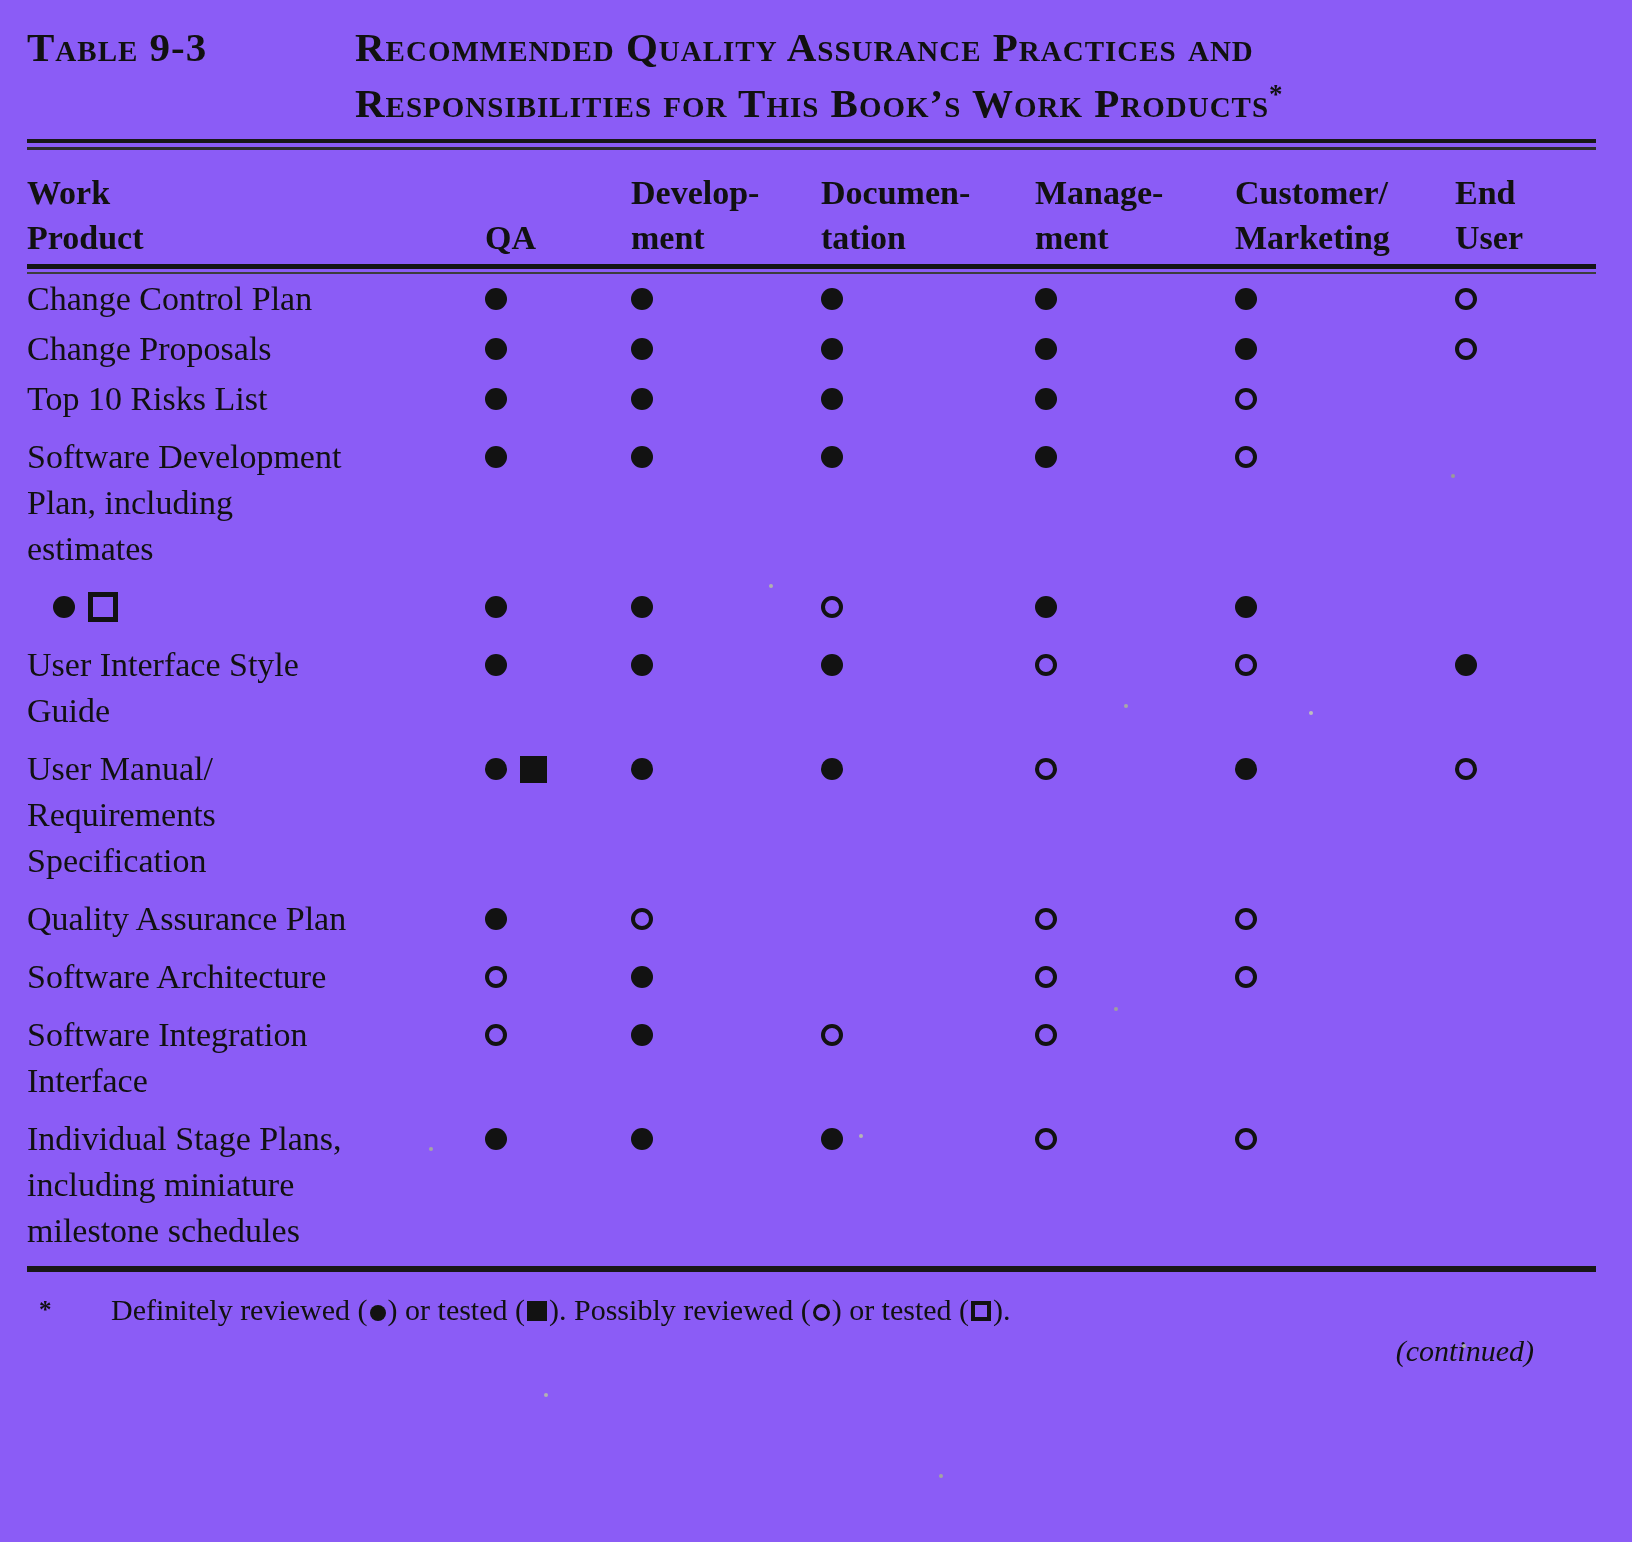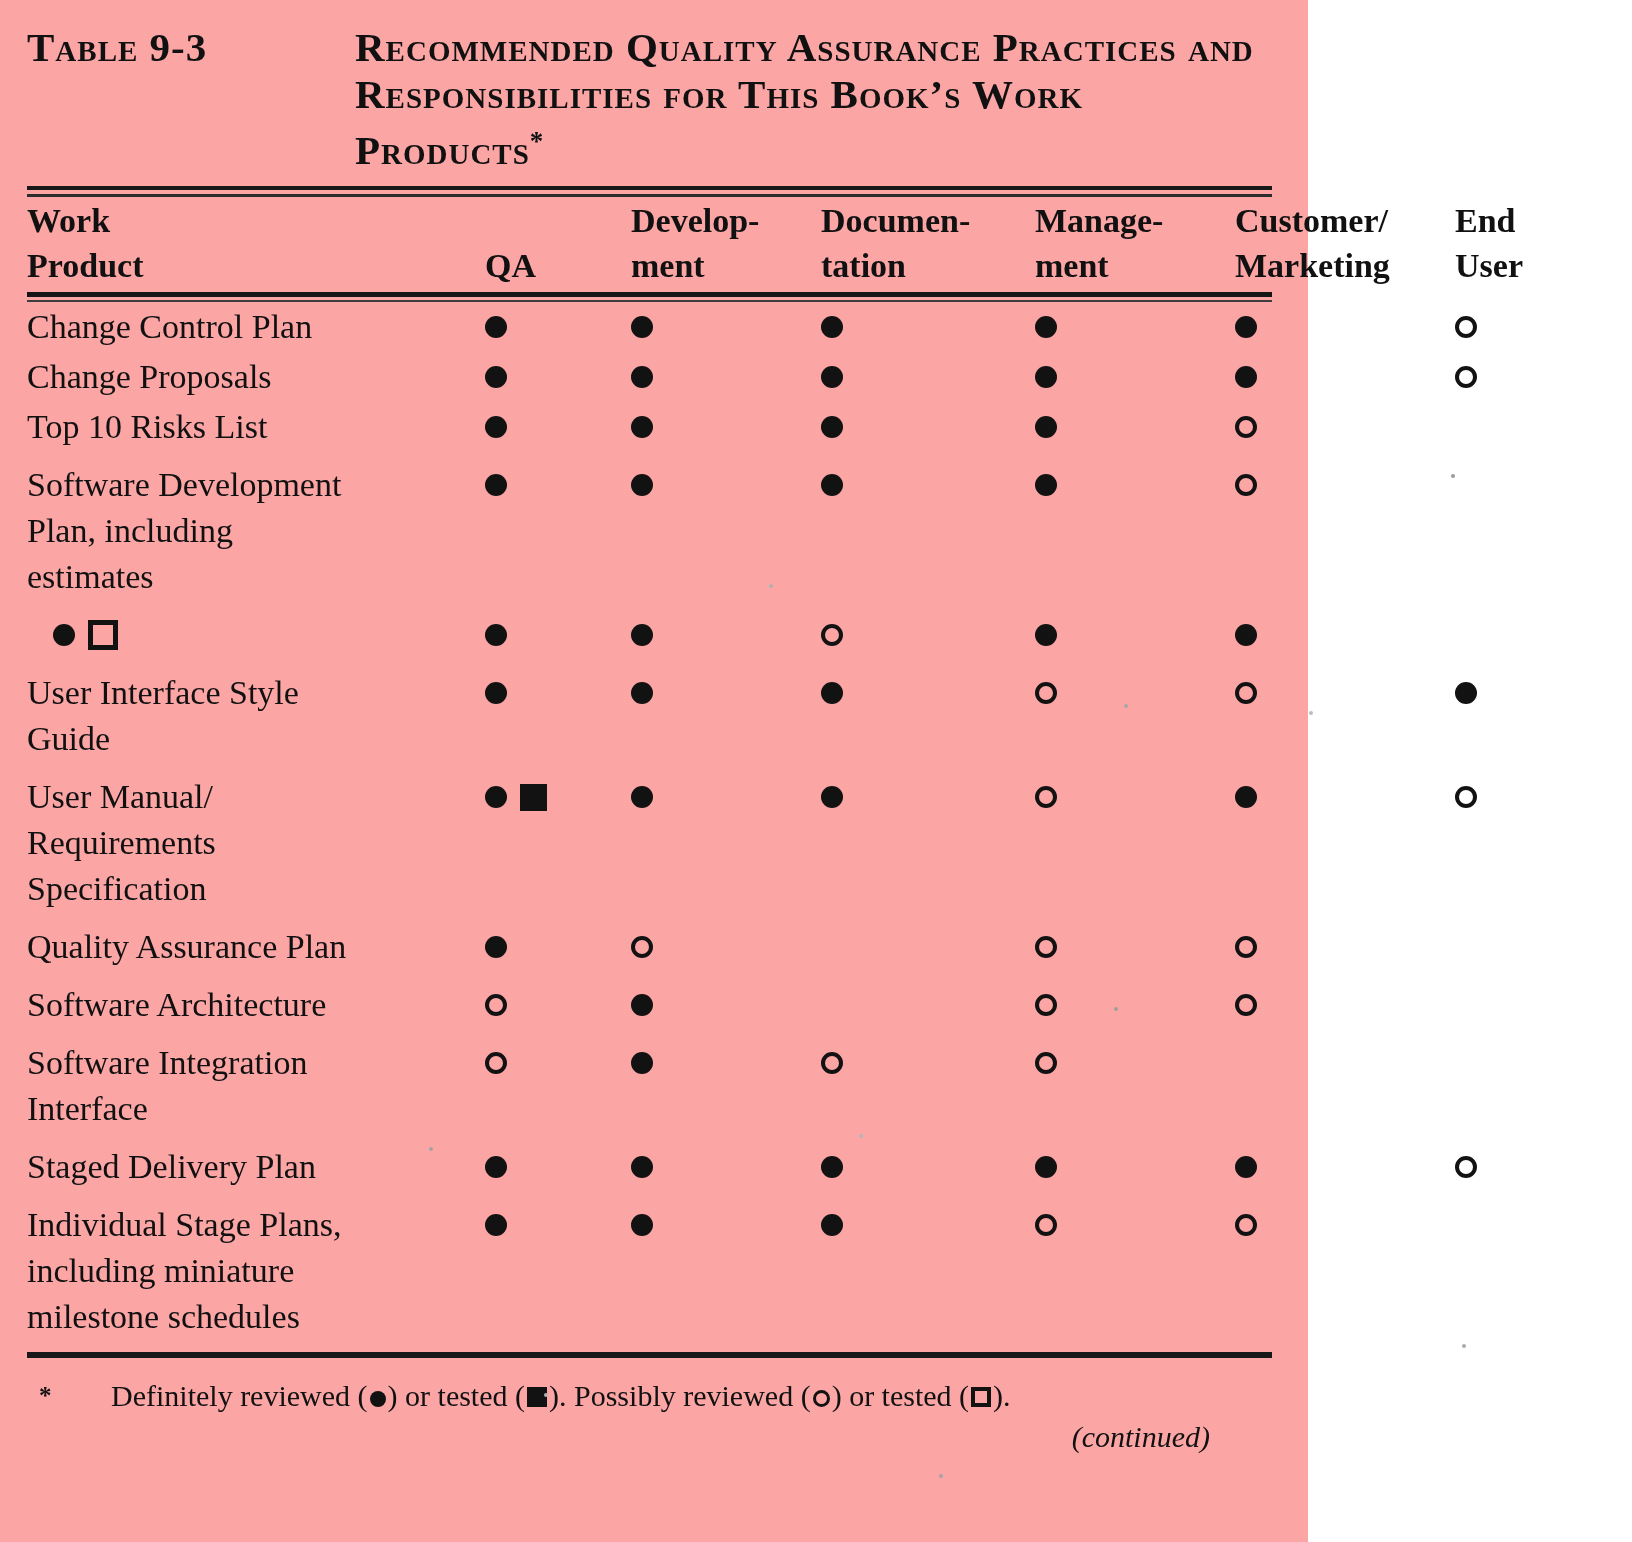--- a/index.html
+++ b/index.html
@@ -5,24 +5,24 @@
   html, body { margin:0; padding:0; background:#ffffff; }
   body {
     width:1632px; height:1542px;
     font-family:"Liberation Serif", serif;
     color:#111111;
     position:relative;
     overflow:hidden;
   }
   .page {
     box-sizing:border-box;
-    width:1308px; height:1542px;
+    width:1632px; height:1542px;
     padding:24px 36px 0 27px;
     position:relative;
-    background:#fca5a5;
+    background:#8b5cf6;
   }
   :root { --cols: 432px 146px 190px 214px 200px 220px 167px; --ink:#121212; }
 
   
   .title-row { display:flex; align-items:flex-start; }
   .table-label {
     width:328px; flex:0 0 328px;
     font-weight:bold; font-variant:small-caps;
     font-size:41px; line-height:47px; letter-spacing:1px;
   }
@@ -47,21 +47,21 @@
   }
   .rule-bottom {
     border-top:6px solid #181818;
     height:0;
   }
 
   
   .thead {
     display:grid;
     grid-template-columns:var(--cols);
-    padding-top:1px;
+    padding-top:20px;
   }
   .th {
     font-weight:bold; font-size:34px; line-height:45px;
     display:flex; flex-direction:column; justify-content:flex-end;
     white-space:nowrap;
   }
   .th:not(:first-child) { padding-left:26px; }
 
   
   .tbody { padding-top:2px; }
@@ -385,43 +385,20 @@
           <span class="sym-open-circle"></span>
         </div>
         <div class="cell sym">
           <span class="sym-open-circle"></span>
         </div>
         <div class="cell sym"></div>
         <div class="cell sym"></div>
       </div>
       <div class="row">
         <div class="cell label">
-          <div>Staged Delivery Plan</div>
-        </div>
-        <div class="cell sym">
-          <span class="sym-filled-circle"></span>
-        </div>
-        <div class="cell sym">
-          <span class="sym-filled-circle"></span>
-        </div>
-        <div class="cell sym">
-          <span class="sym-filled-circle"></span>
-        </div>
-        <div class="cell sym">
-          <span class="sym-filled-circle"></span>
-        </div>
-        <div class="cell sym">
-          <span class="sym-filled-circle"></span>
-        </div>
-        <div class="cell sym">
-          <span class="sym-open-circle"></span>
-        </div>
-      </div>
-      <div class="row">
-        <div class="cell label">
           <div>Individual Stage Plans,</div>
           <div>including miniature</div>
           <div>milestone schedules</div>
         </div>
         <div class="cell sym">
           <span class="sym-filled-circle"></span>
         </div>
         <div class="cell sym">
           <span class="sym-filled-circle"></span>
         </div>

